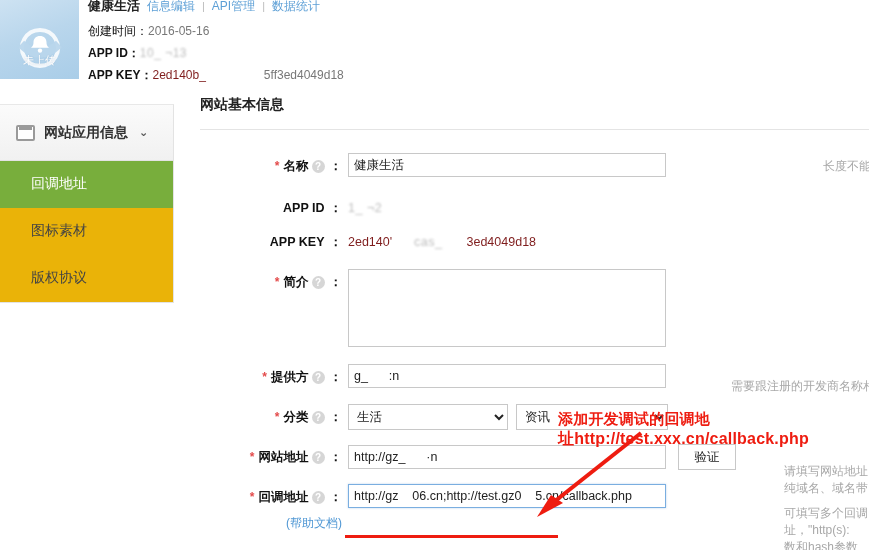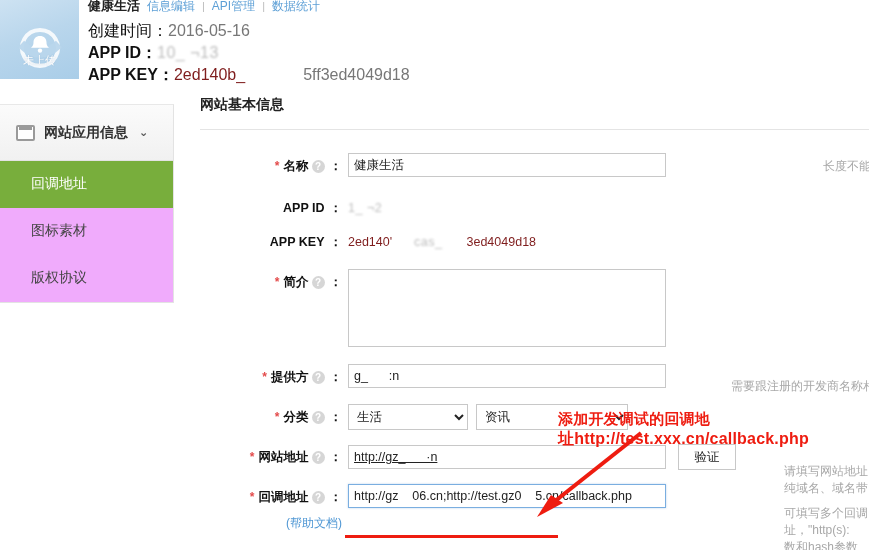--- a/index.html
+++ b/index.html
@@ -28,29 +28,29 @@
   #avatar .uplabel {
     position: absolute; left: 0; bottom: 11px; width: 100%;
     text-align: center; color: #ffffff; font-size: 11px;
     text-shadow: 0 0 1px rgba(120,150,180,.5);
   }
   #headinfo { position: absolute; left: 88px; top: -3px; }
   .title-row { display: flex; align-items: baseline; gap: 7px; height: 20px; }
   .app-title { font-size: 13px; font-weight: bold; color: #222; }
   .tab-link { font-size: 12px; color: #5c9fd6; text-decoration: none; cursor: pointer; }
   .tab-sep { color: #bbb; font-size: 11px; }
-  .meta-line { font-size: 16px; color: #222; margin-top: 6px; line-height: 16px; white-space: nowrap; }
+  .meta-line { font-size: 12px; color: #222; margin-top: 6px; line-height: 16px; white-space: nowrap; }
   .meta-label { font-weight: bold; color:#111; }
   .meta-label.thin { font-weight: normal; }
   .meta-val { color: #777; }
   .blur-soft { color:#bdbdbd; filter: blur(1.1px); letter-spacing: .5px; }
   .blur-mid { color:#7f1d1d; filter: blur(0.7px); }
 
   
-  #sidebar { position: absolute; left: 0; top: 104px; width: 174px; background:#f0abfc;
+  #sidebar { position: absolute; left: 0; top: 104px; width: 174px; background:#eab308;
              border-right: 1px solid #e3e3e3; border-top:1px solid #e8e8e8; }
   #side-head {
     height: 56px; display:flex; align-items:center; gap:9px; padding-left: 16px;
     background: linear-gradient(#fbfbfb, #f1f1f1);
     border-bottom: 1px solid #e3e3e3;
     font-weight: bold; font-size: 14px; color: #333;
   }
   .win-icon { width: 19px; height: 16px; border: 2px solid #9a9a9a; border-radius: 2px;
               position: relative; background: #fff; flex: none; }
   .win-icon:before { content:""; position:absolute; left:1px; right:1px; top:0px; height:3px;
@@ -84,35 +84,35 @@
   .colon { margin-left: 2px; font-weight: bold; }
   .fld { padding-left: 0; }
 
   input.tin, .fakein {
     height: 24px; border: 1px solid #c8c8c8; background:#fff;
     font-size: 12.5px; color:#222; padding: 0 5px; outline: none;
     font-family: "Liberation Sans", "DejaVu Sans", sans-serif;
   }
   .w-name { width: 318px; }
   .w-prov { width: 318px; }
-  .w-site { width: 318px; text-decoration: underline; }
+  .w-site { width: 318px; }
   .w-cb   { width: 318px; }
   .ta {
     width: 318px; height: 78px; border:1px solid #c8c8c8; background:#fff;
     resize:none; outline:none; padding:4px 5px; font-size:12.5px;
     font-family: "Liberation Sans", "DejaVu Sans", sans-serif;
   }
   .focusbox { border: 1px solid #7aaee0 !important; box-shadow: 0 0 2px rgba(110,160,215,.45); }
 
   select.sel {
     height: 26px; border:1px solid #c8c8c8; background:#fff; font-size:12.5px;
     color:#222; padding-left:4px; outline:none;
     font-family: "Liberation Sans", "DejaVu Sans", sans-serif;
   }
-  .sel-a { width: 120px; }
+  .sel-a { width: 160px; }
   .sel-b { width: 152px; }
 
   .btn-verify {
     height: 26px; min-width: 58px; padding: 0 12px; border:1px solid #c8c8c8;
     background:#fff; font-size:12.5px; color:#222; cursor:pointer;
     font-family: "Liberation Sans", "DejaVu Sans", sans-serif;
   }
   .helpdoc { color:#4f97d4; font-size:12px; text-decoration:none; cursor:pointer; }
 
   .hint {

